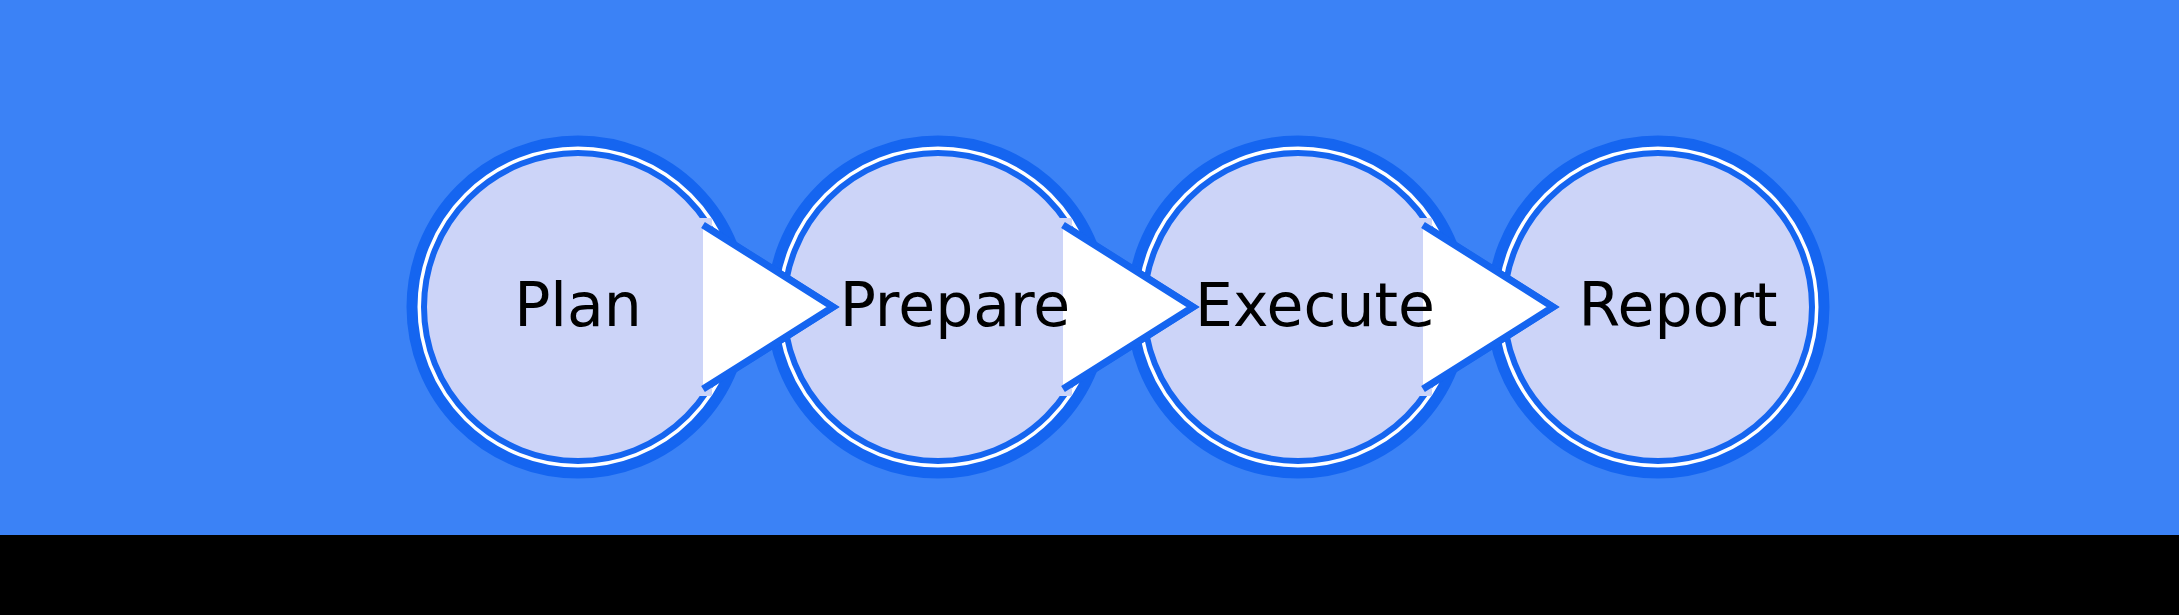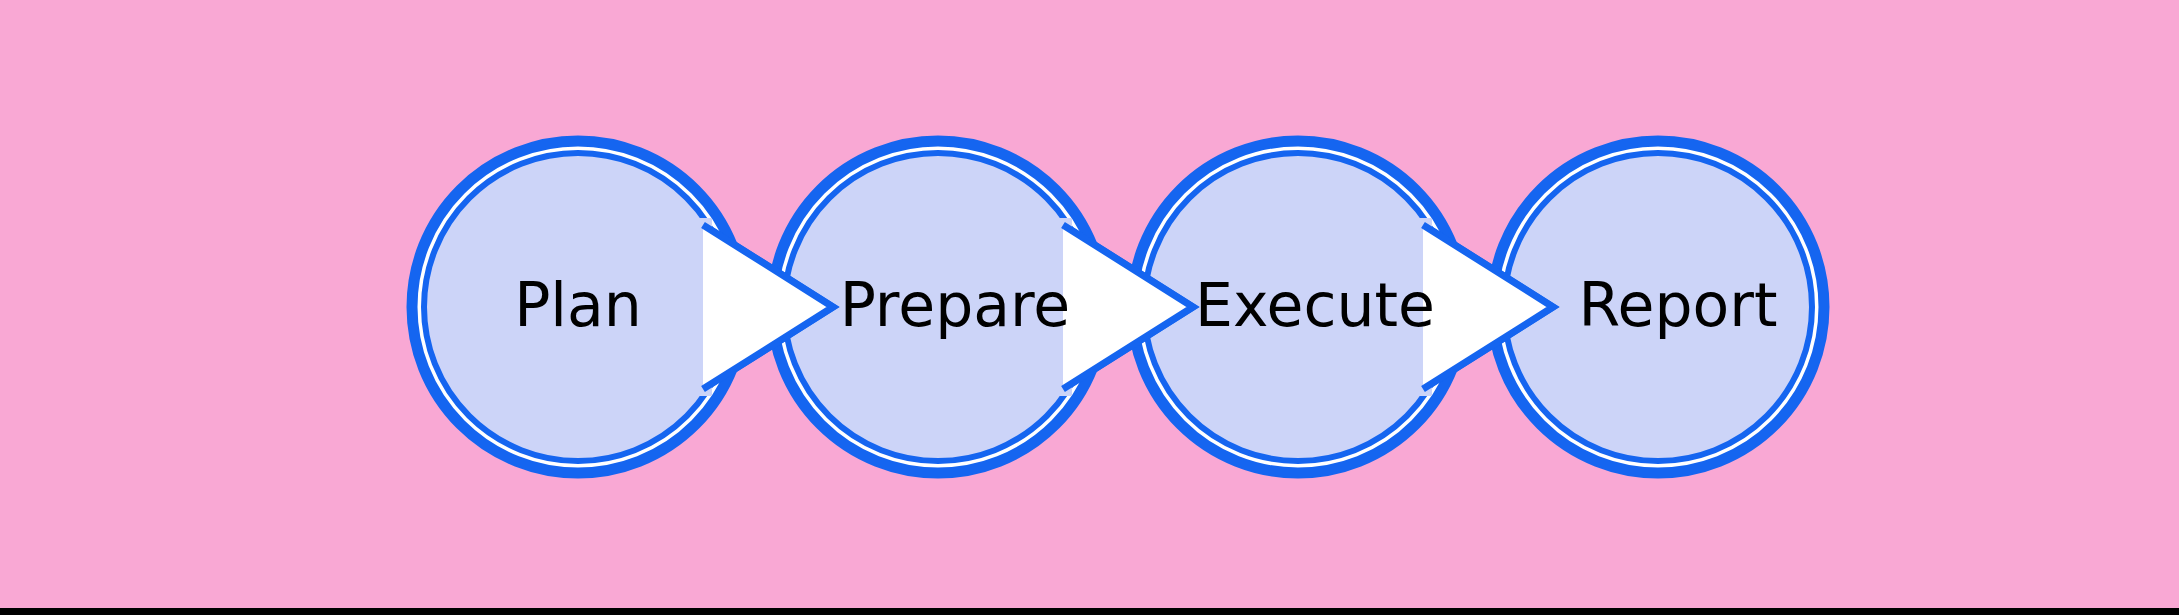--- a/index.html
+++ b/index.html
@@ -9,22 +9,22 @@
   }
   body {
     width: 2179px;
     height: 615px;
     overflow: hidden;
     font-family: "DejaVu Sans", sans-serif;
   }
   #stage {
     position: relative;
     width: 2179px;
-    height: 608px;
-    background: #f9a8d4;
+    height: 535px;
+    background: #3b82f6;
   }
   #flow-svg {
     position: absolute;
     left: 0;
     top: 0;
     width: 2179px;
     height: 615px;
     display: block;
   }
   .stage-label {

